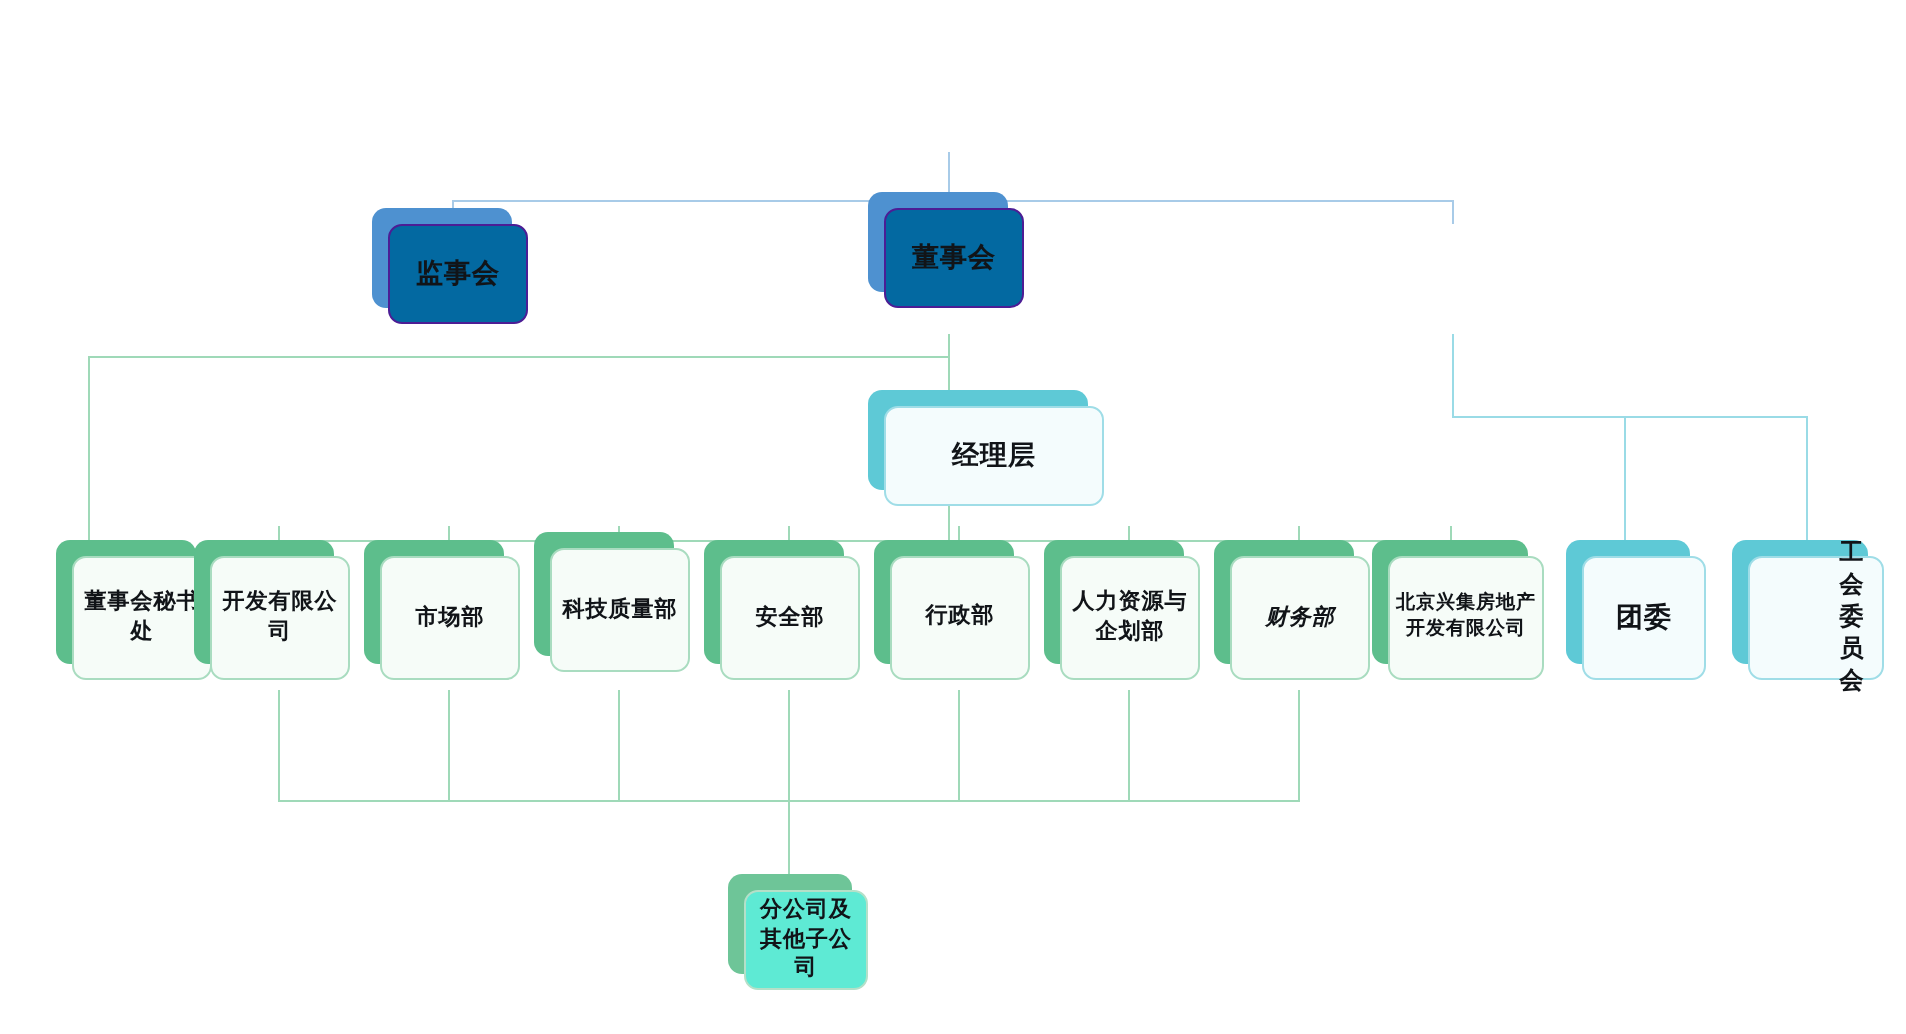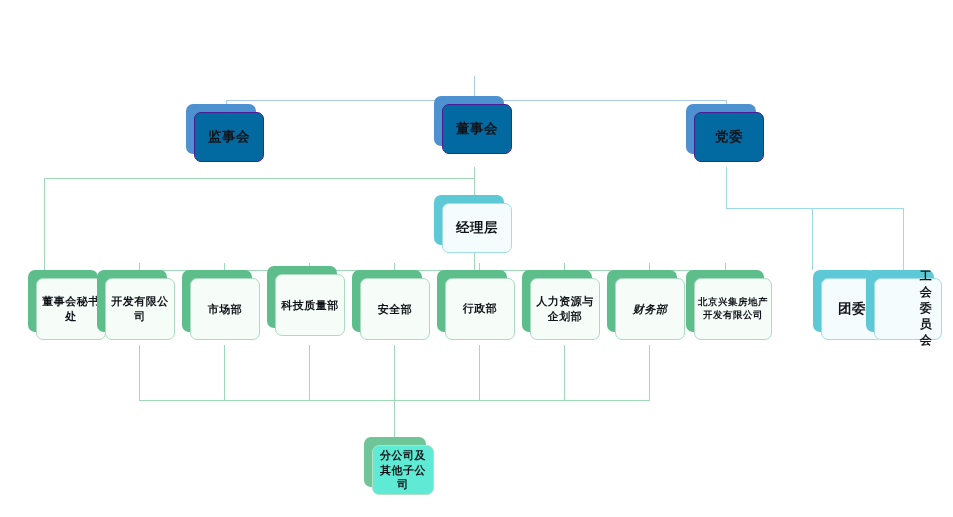--- a/index.html
+++ b/index.html
@@ -115,28 +115,22 @@
     </div>
   </div>
 
   <div class="node p-blue sz-13" style="left:434px;top:96px;width:70px;height:50px;">
     <div class="shadow"></div>
     <div class="face">
       <span class="lbl">董事会</span>
     </div>
   </div>
 
-  <div class="node p-blue sz-13" style="left:686px;top:104px;width:70px;height:50px;">
-    <div class="shadow"></div>
-    <div class="face">
-      <span class="lbl">党委</span>
-    </div>
-  </div>
-
-  <div class="node p-teal sz-13" style="left:434px;top:195px;width:70px;height:50px;">
+
+  <div class="node p-teal sz-13" style="left:434px;top:195px;width:70px;height:50px;padding-left:40px;">
     <div class="shadow"></div>
     <div class="face">
       <span class="lbl">经理层</span>
     </div>
   </div>
 
   <div id="dept-layer">
       <div class="node p-green sz-11" style="left:12px;top:270px;width:70px;height:62px;margin-left:16px;">
         <div class="shadow"></div>
         <div class="face">
@@ -186,21 +180,21 @@
         </div>
       </div>
       <div class="node p-green sz-10" style="left:686px;top:270px;width:78px;height:62px;">
         <div class="shadow"></div>
         <div class="face">
           <span class="lbl">北京兴集房地产<br>开发有限公司</span>
         </div>
       </div>
     </div>
 
-  <div class="node p-teal sz-13" style="left:783px;top:270px;width:62px;height:62px;margin-left:30px;">
+  <div class="node p-teal sz-13" style="left:783px;top:270px;width:62px;height:62px;">
     <div class="shadow"></div>
     <div class="face">
       <span class="lbl">团委</span>
     </div>
   </div>
 
   <div class="node p-teal sz-12" style="left:866px;top:270px;width:68px;height:62px;">
     <div class="shadow"></div>
     <div class="face">
       <span class="lbl">工会委员会</span>

